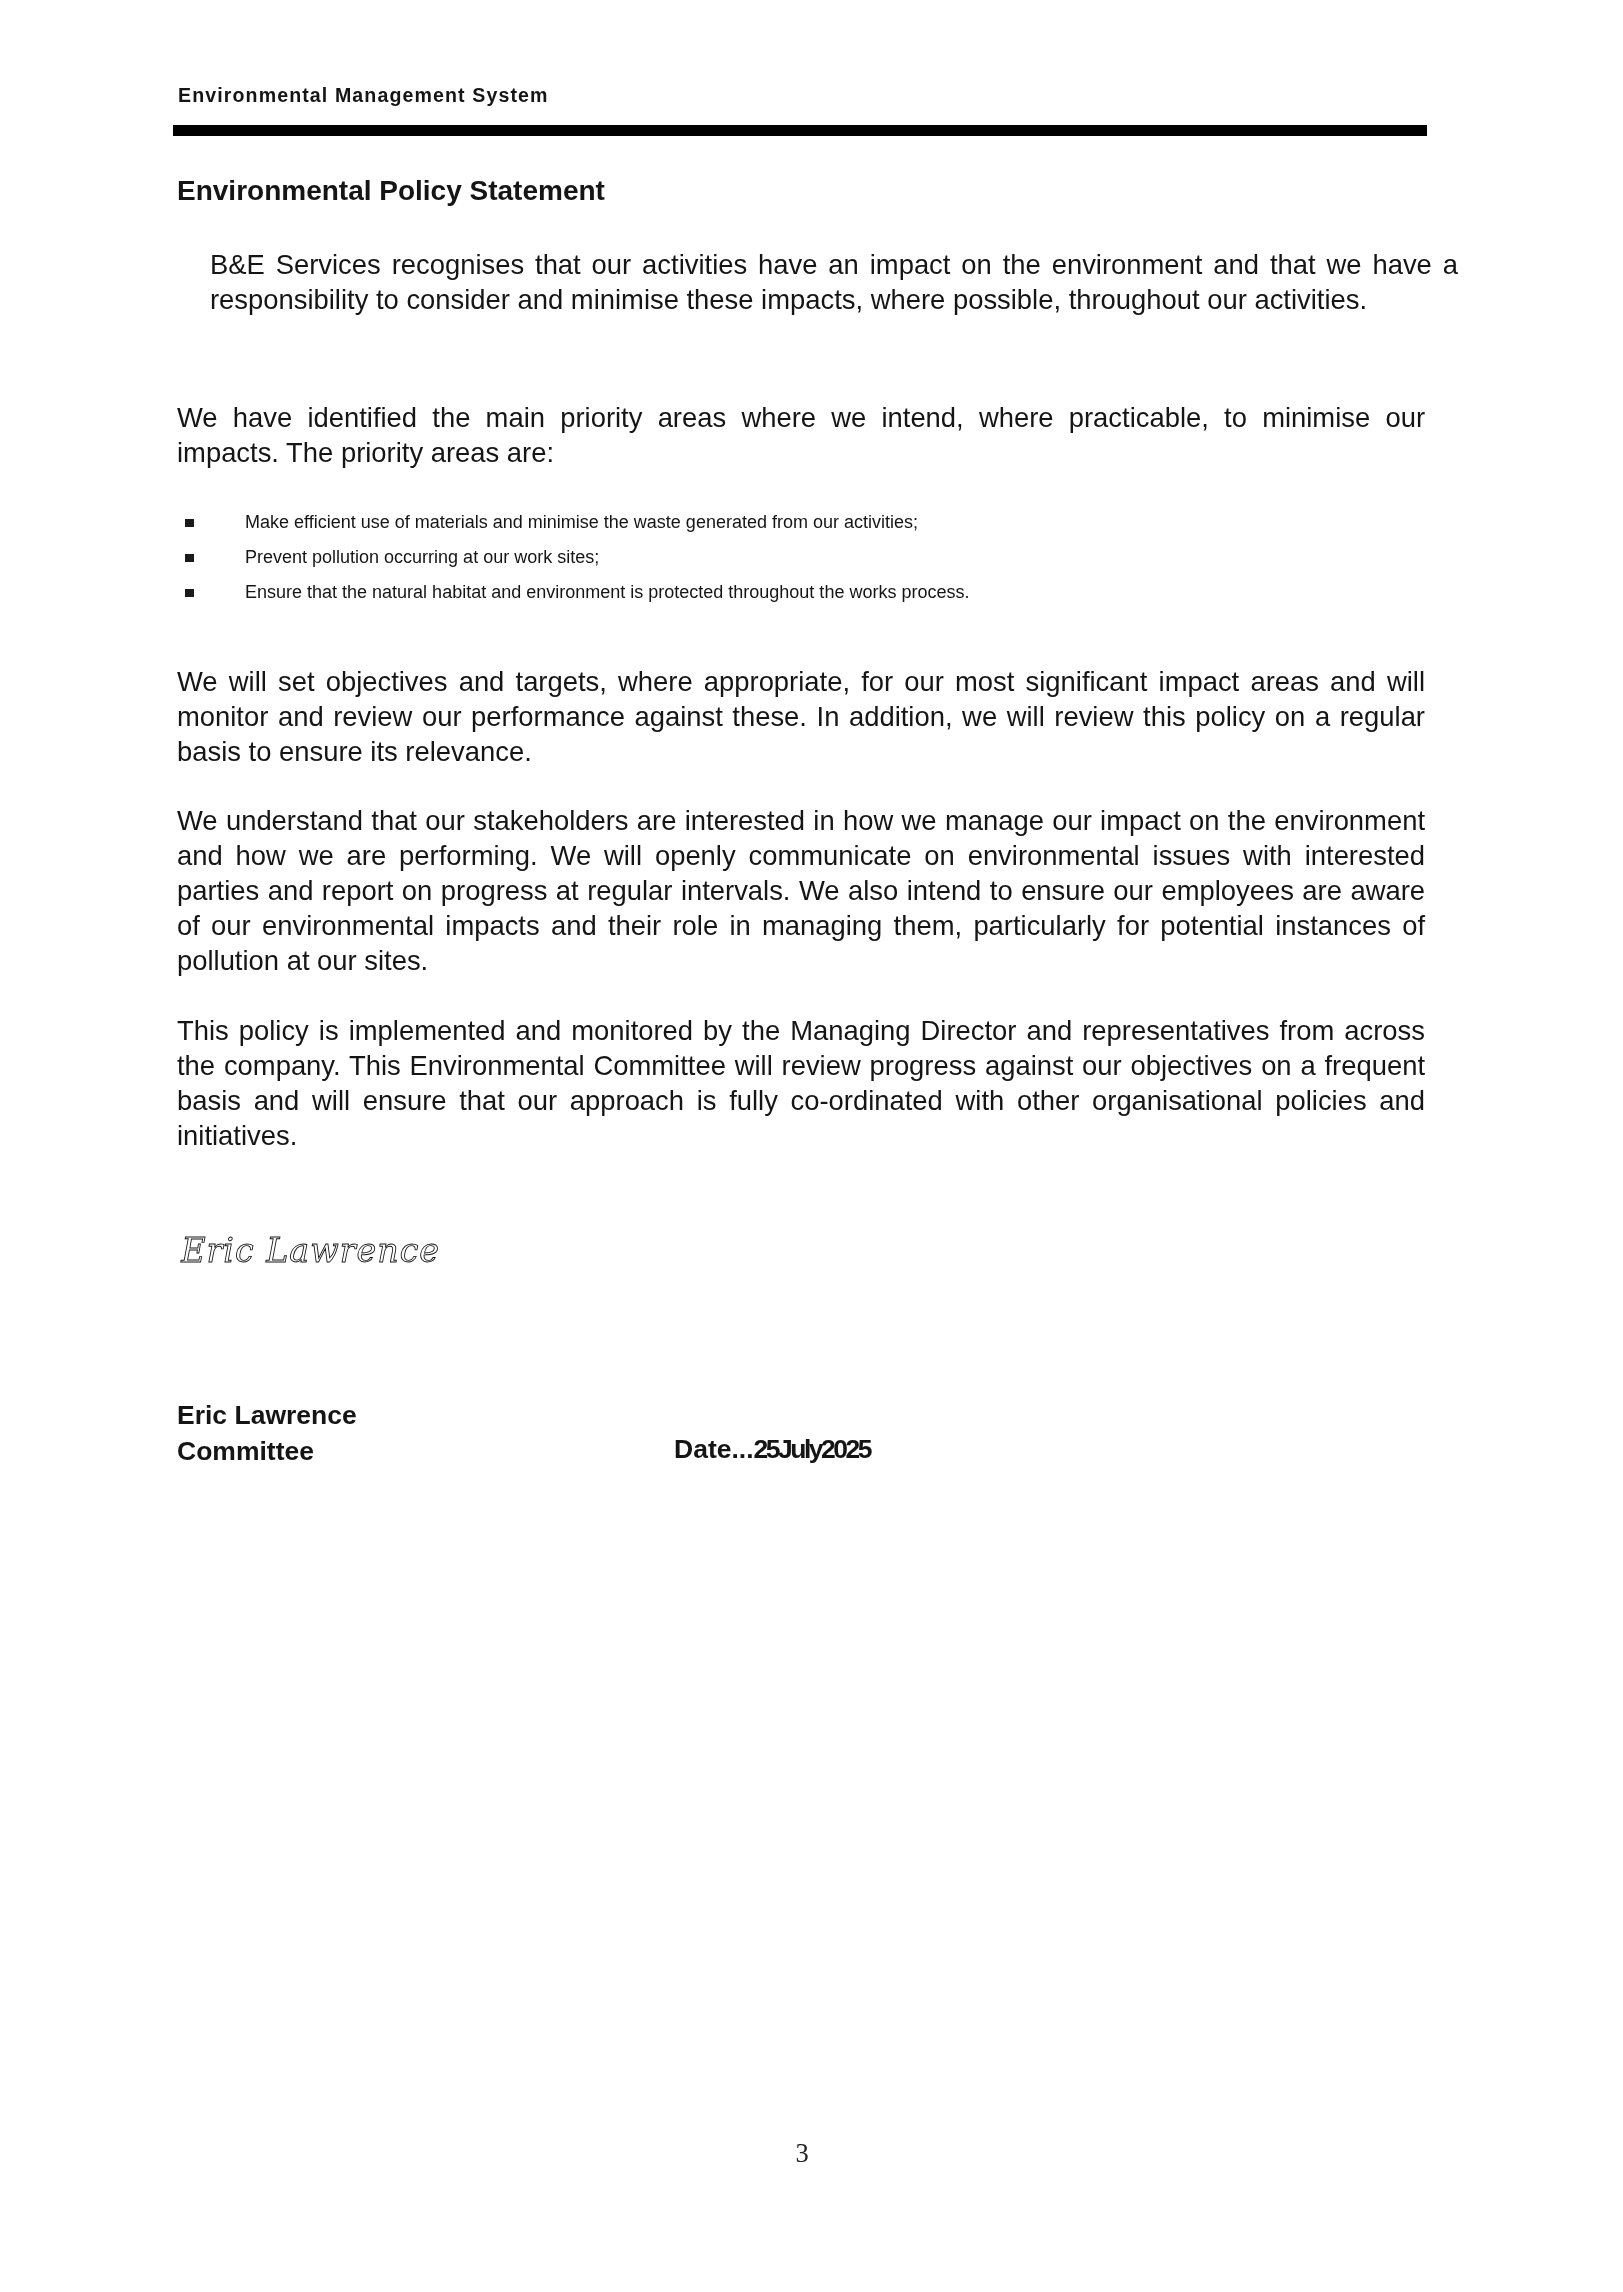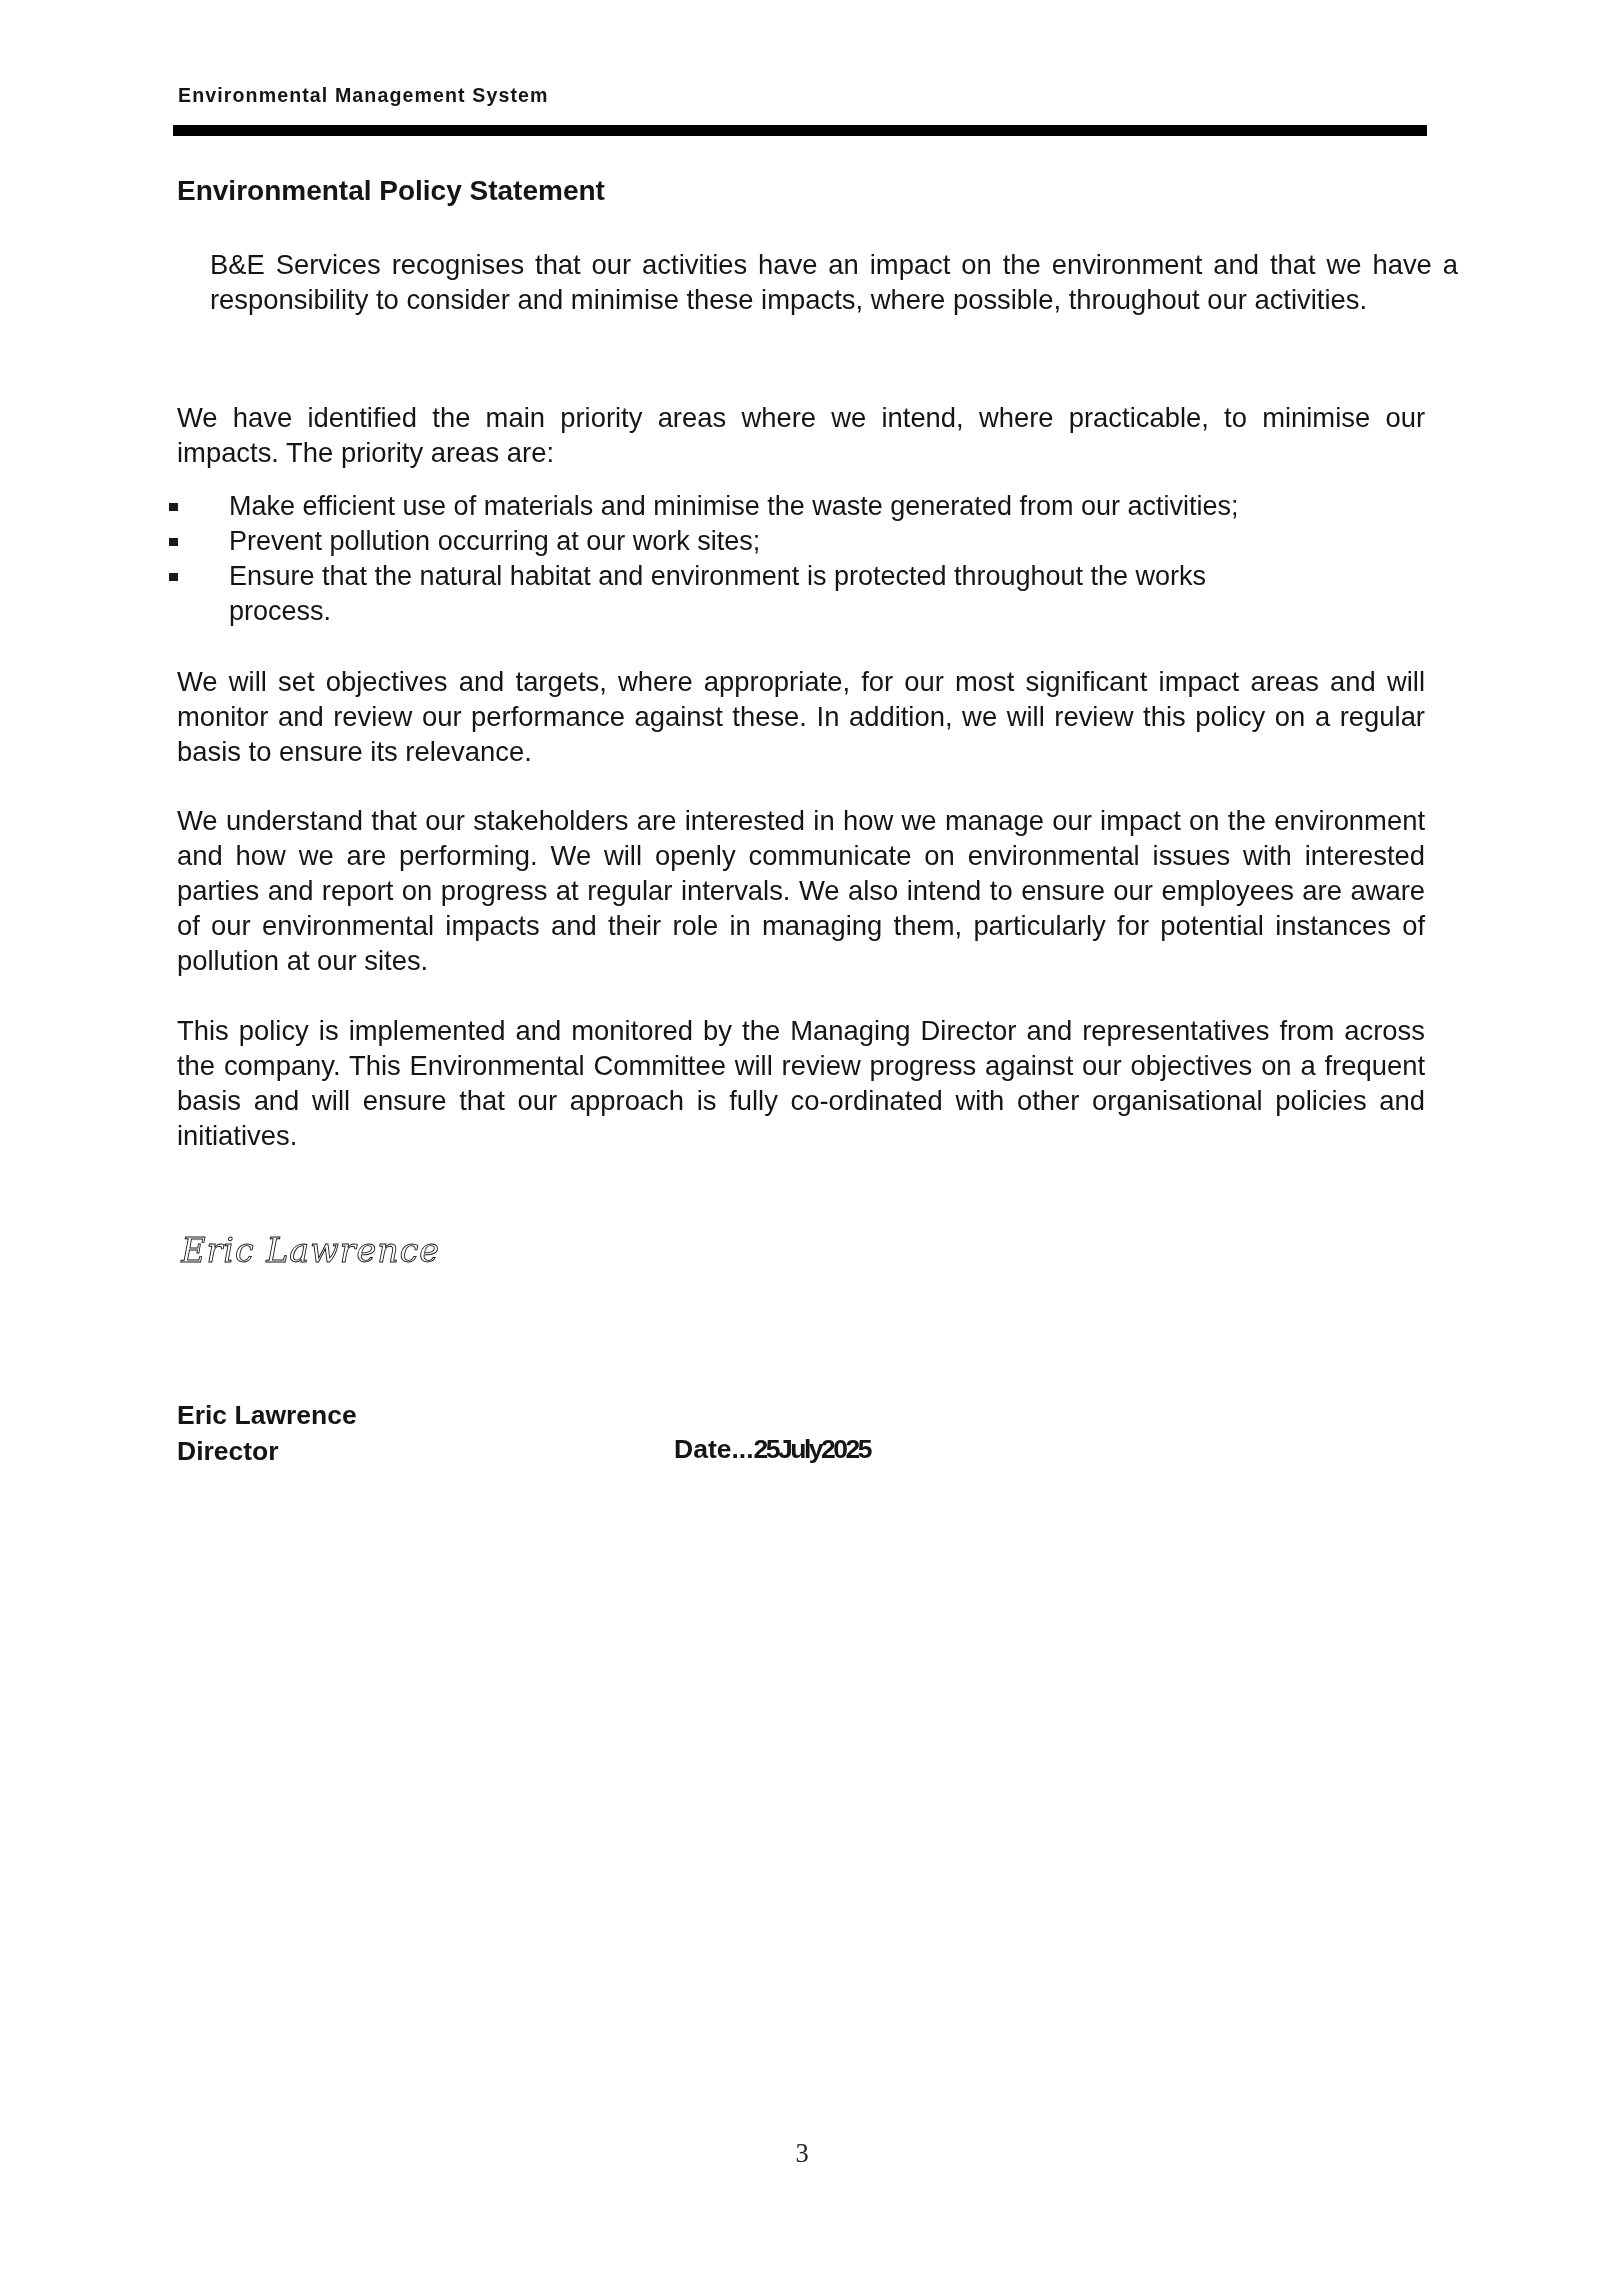--- a/index.html
+++ b/index.html
@@ -58,24 +58,24 @@
     .p2 { top: 384px; margin-top: 16px; }
     .p3 { top: 664px; }
     .p4 { top: 803px; }
     .p5 { top: 1013px; }
 
     .bullets {
       position: absolute;
       left: 169px;
       top: 489px;
       width: 1264px;
-      margin: 0;
+      margin: 16px;
       padding: 0;
       list-style: none;
-      font-size: 27px;
+      font-size: 18px;
       line-height: 35px;
     }
     .bullet-item {
       position: relative;
       padding-left: 60px;
     }
     .bullet-mark {
       position: absolute;
       left: 0;
       top: 13.7px;
@@ -167,17 +167,17 @@
 
 <div class="body p5">
   <p class="para">This policy is implemented and monitored by the Managing Director and representatives from across the company. This Environmental Committee will review progress against our objectives on a frequent basis and will ensure that our approach is fully co-ordinated with other organisational policies and initiatives.</p>
 </div>
 
 <svg class="signature" viewBox="0 0 270 50" width="265" height="49">
   <text x="2" y="38">Eric Lawrence</text>
 </svg>
 
 <div class="signatory-name">Eric Lawrence</div>
-<div class="signatory-title">Director</div>
+<div class="signatory-title">Committee</div>
 <div class="date-label"><span>Date...</span><span class="date-value">25July2025</span></div>
 
 <div class="page-number">3</div>
 
 
 </body></html>

